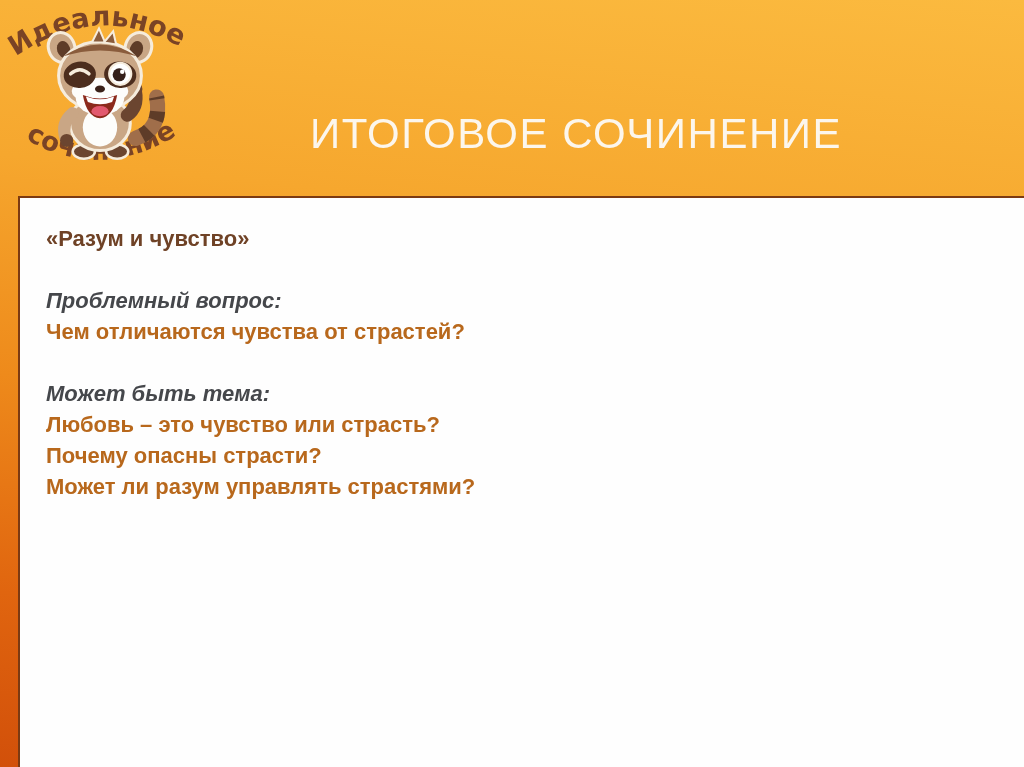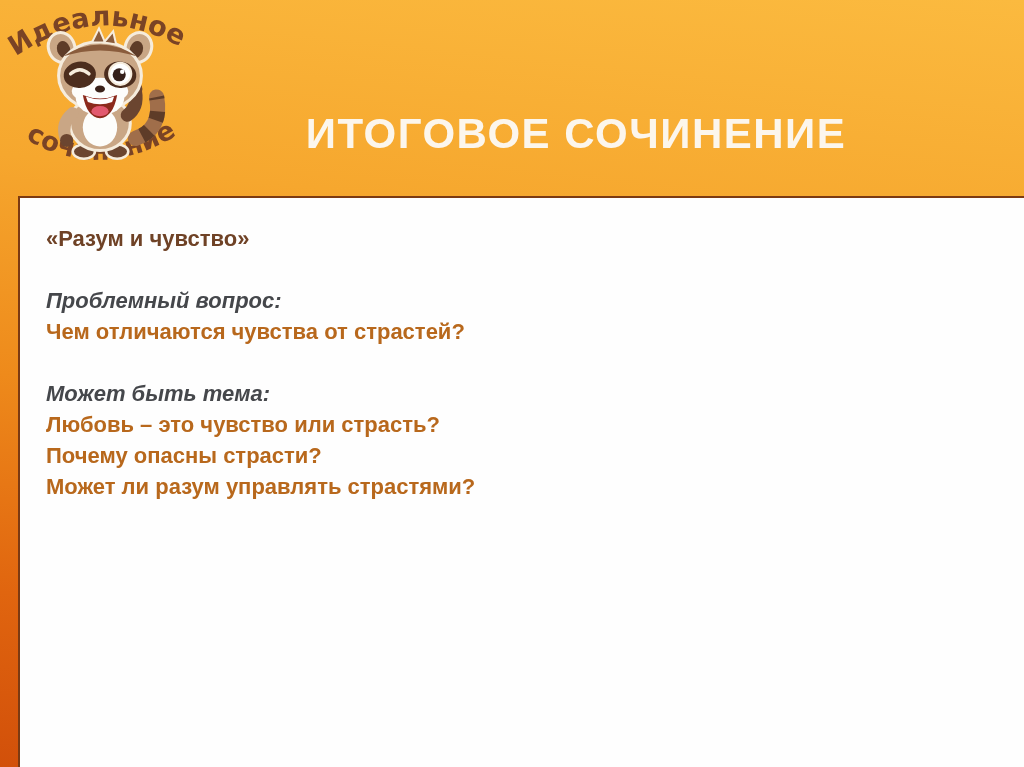--- a/index.html
+++ b/index.html
@@ -43,21 +43,21 @@
   }
 
   
   .title {
     position: absolute;
     top: 110px;
     left: 576px;
     transform: translateX(-50%);
     z-index: 2;
     font-size: 42px;
-    font-weight: 700;
+    font-weight: 400;
     letter-spacing: 1.5px;
     color: #FCF6EC;
     white-space: nowrap;
   }
 
   
   .content-box {
     position: absolute;
     left: 18px; top: 196px;
     width: 985px; height: 546px;

